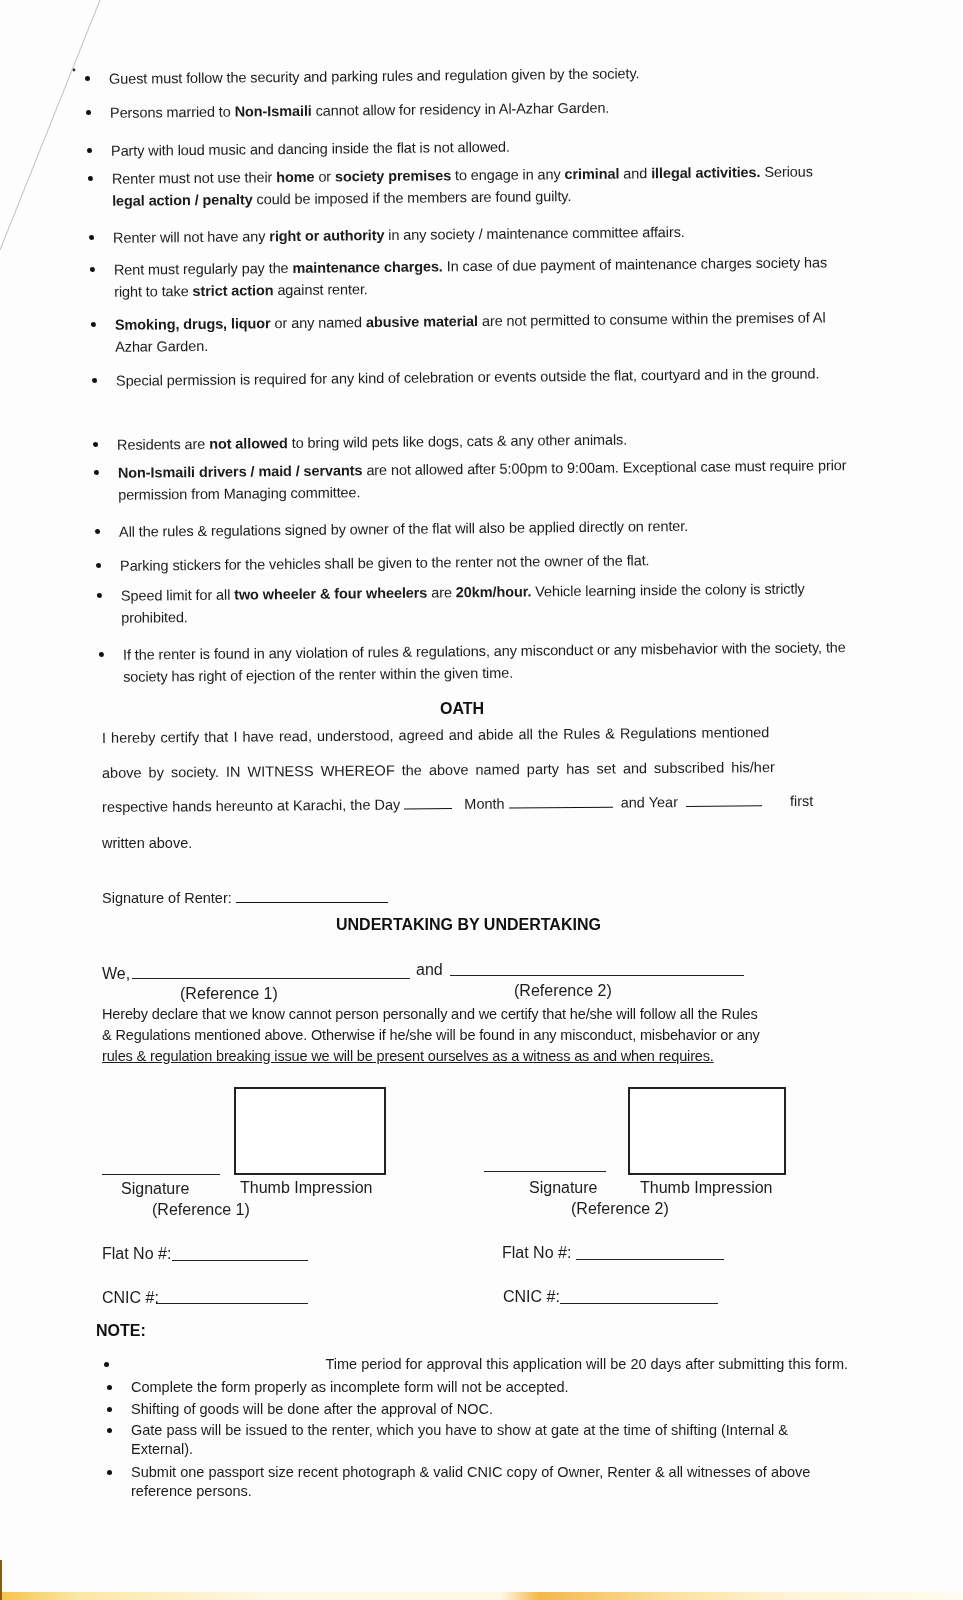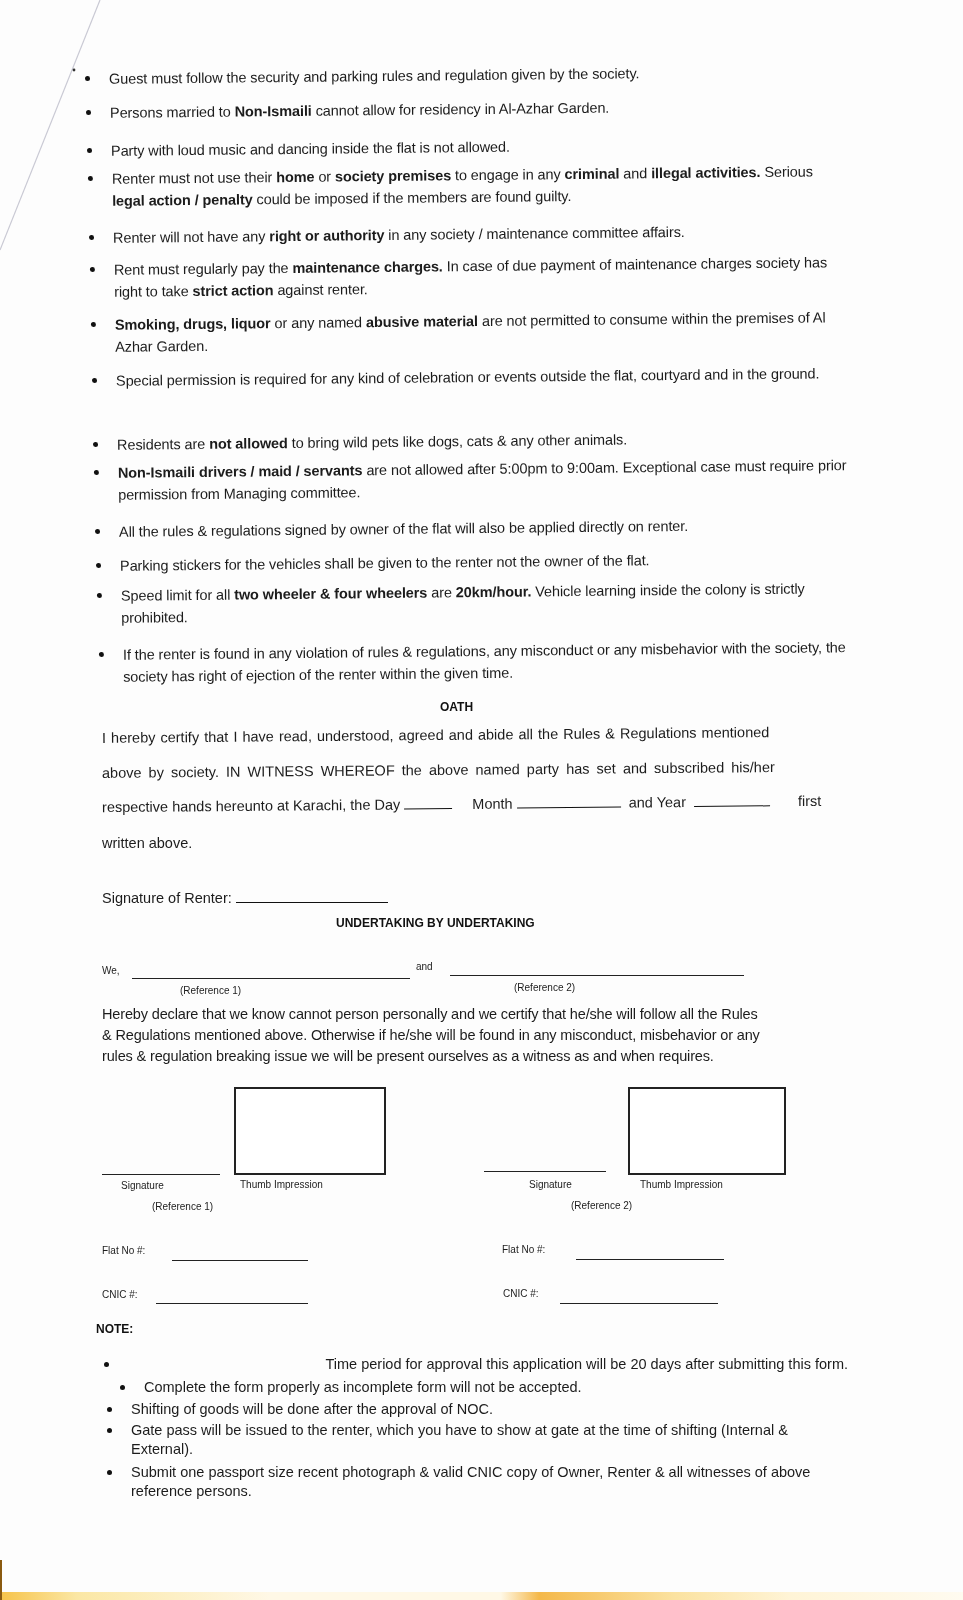--- a/index.html
+++ b/index.html
@@ -24,28 +24,28 @@
       position: absolute; font-size: 14.5px; line-height: 22px;
       letter-spacing: -0.1px; color: #1c1c1c;
     }
     .rule .bullet {
       position: absolute; left: -24px; top: 8px; width: 5px; height: 5px;
       border-radius: 50%; background: #111;
     }
     .rule b { font-weight: bold; }
 
     .section-title {
-      position: absolute; font-weight: bold; font-size: 12px; color: #111;
+      position: absolute; font-weight: bold; font-size: 16px; color: #111;
     }
     .para { position: absolute; font-size: 14.5px; color: #1c1c1c; }
     .blank { display: inline-block; border-bottom: 1.5px solid #111; height: 14px; vertical-align: baseline; }
 
     .box { position: absolute; border: 2px solid #222; background: #fff; }
     .line { position: absolute; height: 0; border-top: 1.5px solid #222; }
-    .lbl { position: absolute; font-size: 10px; color: #1c1c1c; white-space: nowrap; }
+    .lbl { position: absolute; font-size: 16px; color: #1c1c1c; white-space: nowrap; }
 
     .note-item { position: absolute; font-size: 14.5px; line-height: 19px; color: #1c1c1c; }
     .note-item .bullet {
       position: absolute; left: -24px; top: 7px; width: 5px; height: 5px;
       border-radius: 50%; background: #111;
     }
   </style>
 </head>
 <body>
 
@@ -70,21 +70,21 @@
   <div class="rule" style="left:121px; top:581px; width:727px; transform:rotate(-0.6deg);"><span class="bullet"></span><span class="txt"><span>Speed limit for all </span><b>two wheeler &amp; four wheelers</b><span> are </span><b>20km/hour.</b><span> Vehicle learning inside the colony is strictly prohibited.</span></span></div>
   <div class="rule" style="left:123px; top:640px; width:725px; transform:rotate(-0.6deg);"><span class="bullet"></span><span class="txt"><span>If the renter is found in any violation of rules &amp; regulations, any misconduct or any misbehavior with the society, the society has right of ejection of the renter within the given time.</span></span></div>
 </div>
 
 <div class="section-title" style="left:440px; top:700px;">OATH</div>
 <div class="para" style="left:102px; top:727px; transform:rotate(-0.5deg); word-spacing:1px;">I hereby certify that I have read, understood, agreed and abide all the Rules &amp; Regulations mentioned</div>
 <div class="para" style="left:102px; top:762px; transform:rotate(-0.5deg); word-spacing:3px;">above by society. IN WITNESS WHEREOF the above named party has set and subscribed his/her</div>
 <div class="para" style="left:102px; top:794px; transform:rotate(-0.5deg); white-space:nowrap;">
   <span>respective hands hereunto at Karachi, the Day</span>
   <span class="blank" style="width:48px;"></span>
-  <span style="margin-left:16px;">Month</span>
+  <span style="margin-left:8px;">Month</span>
   <span class="blank" style="width:104px;"></span>
   <span style="margin-left:4px;">and Year</span>
   <span class="blank" style="width:76px; margin-left:4px;"></span>
   <span style="margin-left:24px;">first</span>
 </div>
 <div class="para" style="left:102px; top:835px;">written above.</div>
 
 <div class="para" style="left:102px; top:888px; white-space:nowrap;">
   <span>Signature of Renter:</span>
   <span class="blank" style="width:152px;"></span>
@@ -94,21 +94,21 @@
 
 <div class="lbl" style="left:102px; top:965px;">We,</div>
 <div class="line" style="left:132px; top:978px; width:278px;"></div>
 <div class="lbl" style="left:416px; top:961px;">and</div>
 <div class="line" style="left:450px; top:975px; width:294px;"></div>
 <div class="lbl" style="left:180px; top:985px;">(Reference 1)</div>
 <div class="lbl" style="left:514px; top:982px;">(Reference 2)</div>
 
 <div class="para" style="left:102px; top:1006px; letter-spacing:-0.15px;">Hereby declare that we know cannot person personally and we certify that he/she will follow all the Rules</div>
 <div class="para" style="left:102px; top:1027px; letter-spacing:-0.15px;">&amp; Regulations mentioned above. Otherwise if he/she will be found in any misconduct, misbehavior or any</div>
-<div class="para" style="left:102px; top:1048px; letter-spacing:-0.15px;">rules &amp; regulation breaking issue we will be present ourselves as a witness as and when requires.</div>
+<div class="para" style="left:102px; top:1048px; letter-spacing:-0.15px;text-decoration:underline;">rules &amp; regulation breaking issue we will be present ourselves as a witness as and when requires.</div>
 
 <div class="line" style="left:102px; top:1174px; width:118px;"></div>
 <div class="box" style="left:234px; top:1087px; width:148px; height:84px;"></div>
 <div class="lbl" style="left:121px; top:1180px;">Signature</div>
 <div class="lbl" style="left:240px; top:1179px;">Thumb Impression</div>
 <div class="lbl" style="left:152px; top:1201px;">(Reference 1)</div>
 
 <div class="line" style="left:484px; top:1171px; width:122px;"></div>
 <div class="box" style="left:628px; top:1087px; width:154px; height:84px;"></div>
 <div class="lbl" style="left:529px; top:1179px;">Signature</div>
@@ -120,19 +120,19 @@
 <div class="lbl" style="left:502px; top:1244px;">Flat No #:</div>
 <div class="line" style="left:576px; top:1259px; width:148px;"></div>
 
 <div class="lbl" style="left:102px; top:1289px;">CNIC #:</div>
 <div class="line" style="left:156px; top:1303px; width:152px;"></div>
 <div class="lbl" style="left:503px; top:1288px;">CNIC #:</div>
 <div class="line" style="left:560px; top:1303px; width:158px;"></div>
 
 <div class="section-title" style="left:96px; top:1322px;">NOTE:</div>
 <div class="note-item" style="left:128px; top:1355px; width:720px;text-align:right;"><span class="bullet"></span><span>Time period for approval this application will be 20 days after submitting this form.</span></div>
-<div class="note-item" style="left:144px; top:1378px; width:720px;"><span class="bullet"></span><span>Complete the form properly as incomplete form will not be accepted.</span></div>
+<div class="note-item" style="left:131px; top:1378px; width:720px;"><span class="bullet"></span><span>Complete the form properly as incomplete form will not be accepted.</span></div>
 <div class="note-item" style="left:131px; top:1400px; width:720px;"><span class="bullet"></span><span>Shifting of goods will be done after the approval of NOC.</span></div>
 <div class="note-item" style="left:131px; top:1421px; width:715px;"><span class="bullet"></span><span>Gate pass will be issued to the renter, which you have to show at gate at the time of shifting (Internal &amp; External).</span></div>
 <div class="note-item" style="left:131px; top:1463px; width:715px;"><span class="bullet"></span><span>Submit one passport size recent photograph &amp; valid CNIC copy of Owner, Renter &amp; all witnesses of above reference persons.</span></div>
 
 <div class="bottom-strip"></div>
 <div class="left-dark"></div>
 
 </body></html>

